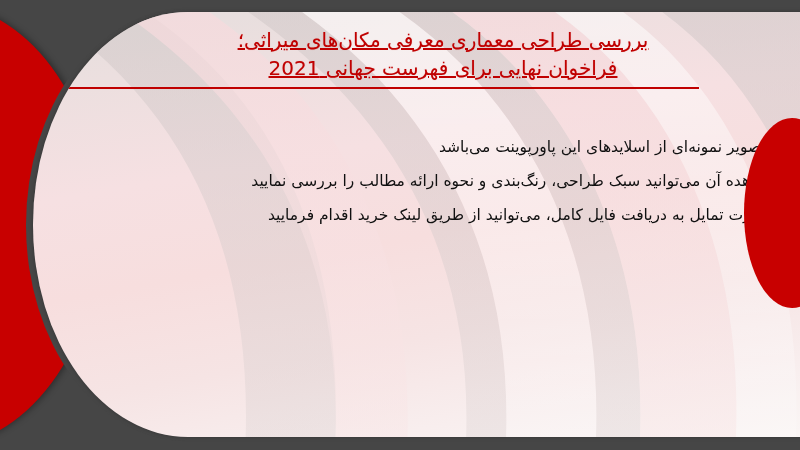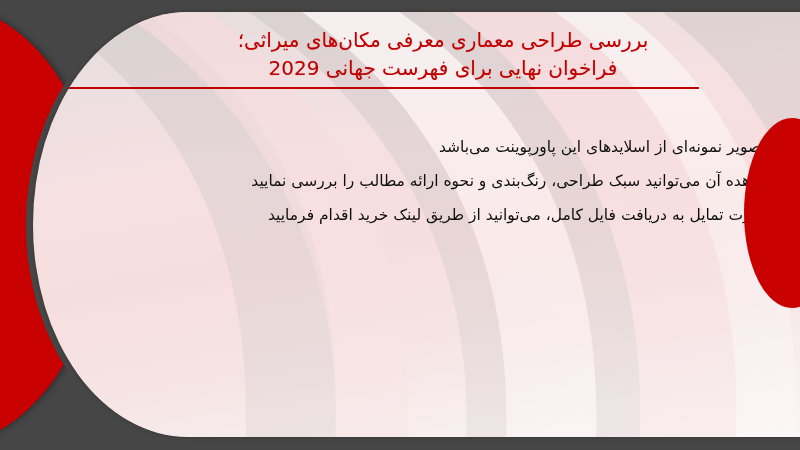--- a/index.html
+++ b/index.html
@@ -91,20 +91,21 @@
     right: 30px;
     top: 14px;
     width: 700px;
     text-align: center;
     color: #c00000;
     font-size: 20px;
     line-height: 1.42;
     font-weight: 400;
     direction: rtl;
     text-shadow: 0 0 1px rgba(192,0,0,0.25);
+    text-decoration: underline;
   }
   .title-line { display: block; white-space: nowrap; }
 
   .title-rule {
     position: absolute;
     left: 0px;
     top: 75px;
     width: 666px;
     height: 2px;
     background: #c00000;
@@ -160,21 +161,21 @@
       <path d="M 150,-40 C 370,80 452,260 430,470 L 470,470 C 492,255 408,70 205,-40 Z" fill="url(#gB)"></path>
       <path d="M 205,-40 C 408,70 492,255 470,470 L 560,470 C 582,250 498,60 300,-40 Z" fill="url(#gA)"></path>
       <path d="M 300,-40 C 498,60 582,250 560,470 L 604,470 C 626,248 542,52 352,-40 Z" fill="url(#gB)"></path>
       <path d="M 352,-40 C 542,52 626,248 604,470 L 700,470 C 722,244 640,44 452,-40 Z" fill="url(#gC)"></path>
       <path d="M 452,-40 C 640,44 722,244 700,470 L 760,470 C 782,240 700,38 520,-40 Z" fill="url(#gA)"></path>
       <path d="M 560,-40 C 740,40 820,240 800,470 L 870,470 L 870,-40 Z" fill="url(#gB)"></path>
     </svg>
 
     <div class="title-block">
       <span class="title-line">بررسی طراحی معماری معرفی مکان‌های میراثی؛</span>
-      <span class="title-line">فراخوان نهایی برای فهرست جهانی 2029</span>
+      <span class="title-line">فراخوان نهایی برای فهرست جهانی 2021</span>
     </div>
 
     <div class="title-rule"></div>
 
     <div class="body-block">
       <span class="body-line">این تصویر نمونه‌ای از اسلایدهای این پاورپوینت می‌باشد</span>
       <span class="body-line">با مشاهده آن می‌توانید سبک طراحی، رنگ‌بندی و نحوه ارائه مطالب را بررسی نمایید</span>
       <span class="body-line">در صورت تمایل به دریافت فایل کامل، می‌توانید از طریق لینک خرید اقدام فرمایید</span>
     </div>
 

